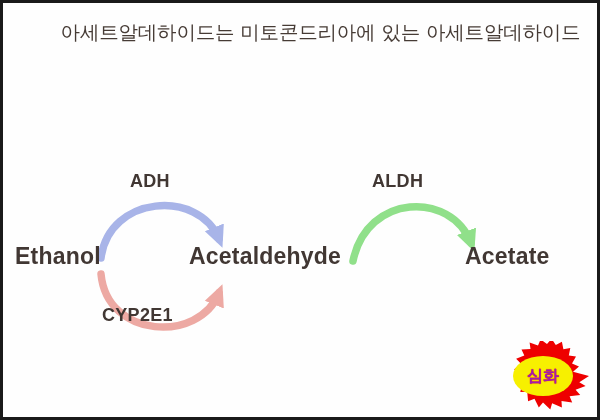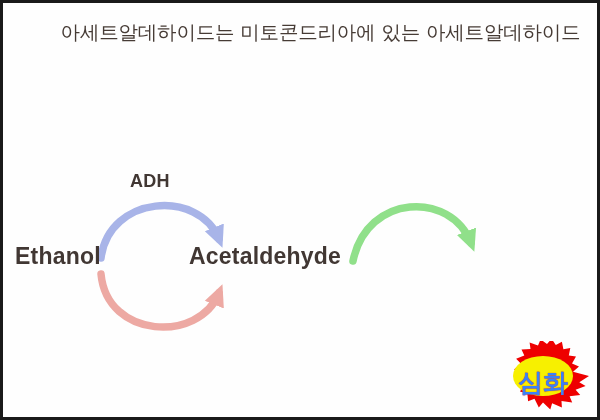--- a/index.html
+++ b/index.html
@@ -69,26 +69,26 @@
   #enz-aldh{   left:369px; top:28px; }
 
   
   #badge{
     position:absolute;
     right:6px;bottom:6px;
     width:96px;height:70px;
   }
   #badge-text{
     position:absolute;
-    left:0;top:6px;width:96px;height:70px;
+    left:0;top:0;width:96px;height:70px;
     display:flex;align-items:center;justify-content:center;
-    color:#3b82f6;
+    color:#a21caf;
     font-family:"DejaVu Sans","Liberation Sans",sans-serif;
     font-weight:bold;
-    font-size:25px;
+    font-size:16px;
     letter-spacing:0px;
     text-shadow:0 0 1px #e8000f;
     pointer-events:none;
   }
 </style>
 </head>
 <body>
 
 <div id="card">
 
@@ -113,22 +113,25 @@
 
       <path d="M 98 115 C 106 52, 196 46, 216 96" fill="none" stroke="#a8b4e8" stroke-width="7.5" stroke-linecap="round" marker-end="url(#head-adh)"></path>
 
       <path d="M 98 131 C 104 196, 196 200, 216 150" fill="none" stroke="#eda9a3" stroke-width="7.5" stroke-linecap="round" marker-end="url(#head-cyp)"></path>
 
       <path d="M 350 118 C 364 50, 448 48, 468 100" fill="none" stroke="#90e08a" stroke-width="7.5" stroke-linecap="round" marker-end="url(#head-aldh)"></path>
     </svg>
 
     <div class="node" id="node-acetaldehyde">Acetaldehyde</div>
     <div class="node" id="node-ethanol">Ethanol</div>
+    <div class="node" id="node-acetate">Acetate</div>
 
     <div class="enzyme" id="enz-adh">ADH</div>
+    <div class="enzyme" id="enz-cyp2e1">CYP2E1</div>
+    <div class="enzyme" id="enz-aldh">ALDH</div>
   </div>
 
   <div id="badge">
     <svg viewBox="0 0 96 70" width="96" height="70">
       <g transform="translate(48,35)">
 
         <polygon fill="#ee0000" points="
           46.0,0.0 36.3,6.3 42.6,10.0 32.6,13.8 37.2,19.0 26.6,20.3 29.2,26.4 18.5,24.9
           18.9,31.5 9.1,27.2 7.3,33.5 -0.0,26.5 -4.2,31.4 -8.5,22.7 -14.9,25.2 -15.8,15.7
           -22.7,16.0 -20.8,6.7 -27.4,5.0 -23.0,-3.1 -28.9,-6.5 -22.2,-12.5 -26.9,-17.2

